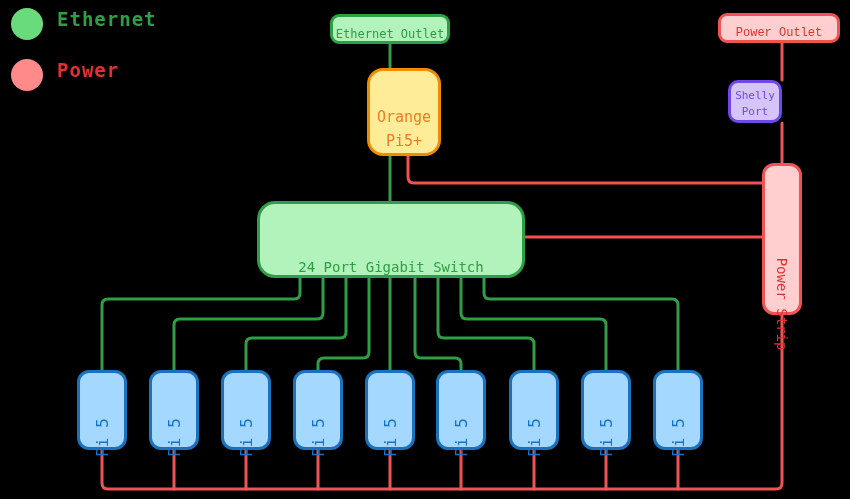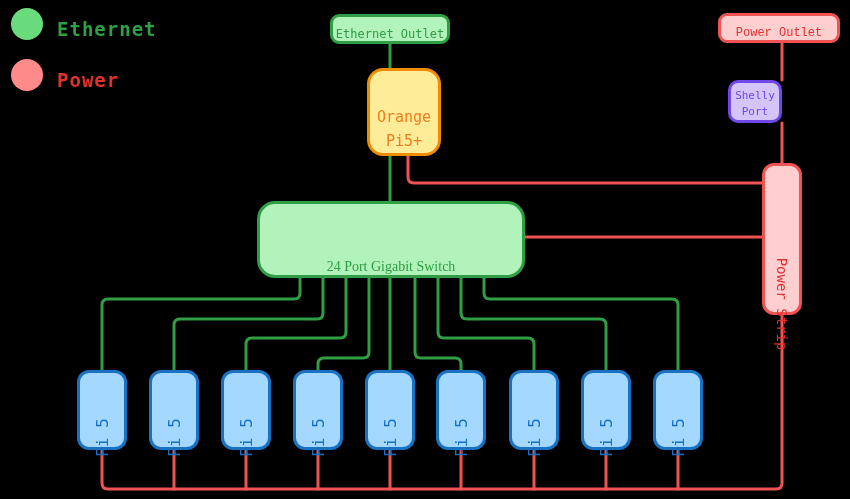--- a/index.html
+++ b/index.html
@@ -48,34 +48,34 @@
   }
   .node-power-strip{
     left:762px;top:163px;width:40px;height:152px;border-radius:12px;
     background:var(--power-fill);border:3px solid var(--power-stroke);
     color:var(--power-text);font-size:14px;
   }
   .node-power-strip .vtext{transform:rotate(90deg);white-space:pre;}
   .node-switch{
     left:257px;top:201px;width:268px;height:77px;border-radius:18px;
     background:var(--ethernet-fill);border:3px solid var(--ethernet-stroke);
-    color:var(--ethernet-text);font-size:14px;font-family:Liberation Serif, serif;
+    color:var(--ethernet-text);font-size:14px;
   }
   .node-pi{
     top:370px;width:50px;height:80px;border-radius:12px;
     background:var(--pi-fill);border:3px solid var(--pi-stroke);
     color:var(--pi-text);font-size:16px;
   }
   .node-pi .vtext{transform:rotate(-90deg);white-space:pre;}
   .pi-1{left:77px;} .pi-2{left:149px;} .pi-3{left:221px;}
   .pi-4{left:293px;} .pi-5{left:365px;} .pi-6{left:436px;}
   .pi-7{left:509px;} .pi-8{left:581px;} .pi-9{left:653px;}
 
   .legend{position:absolute;left:0;top:0;}
-  .legend-row{position:absolute;display:flex;align-items:flex-end;}
+  .legend-row{position:absolute;display:flex;align-items:flex-start;}
   .legend-row-ethernet{left:11px;top:8px;}
   .legend-row-power{left:11px;top:59px;}
   .dot{width:32px;height:32px;border-radius:50%;display:inline-block;}
   .dot-eth{background:var(--legend-ethernet-dot);}
   .dot-pwr{background:var(--legend-power-dot);}
   .legend-label{font-size:19px;font-weight:bold;margin-left:14px;letter-spacing:1px;}
   .legend-label-eth{color:var(--ethernet-text);}
   .legend-label-pwr{color:var(--power-text);}
 </style>
 </head>

